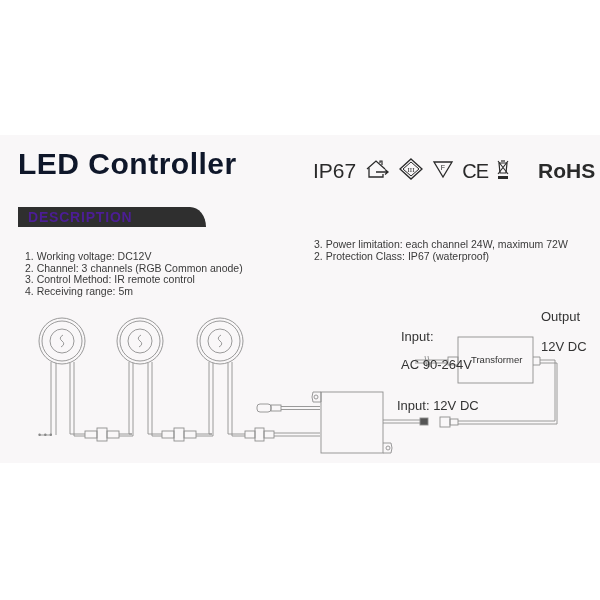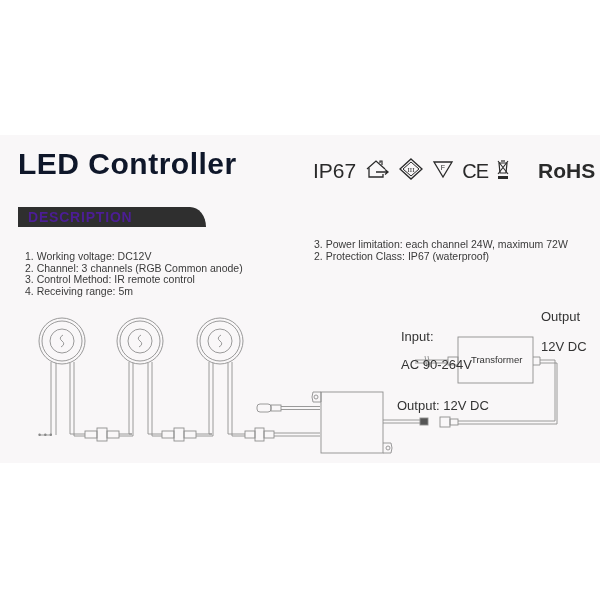--- a/index.html
+++ b/index.html
@@ -183,13 +183,13 @@
   </g>
 </svg>
 
 <div class="lbl" style="left:38px; top:430px; color:#888; font-size:9px;">• • •</div>
 
 <div class="lbl" style="left:401px; top:332px;">Input:</div>
 <div class="lbl" style="left:401px; top:360px;">AC 90-264V</div>
 <div class="lbl" style="left:541px; top:312px;">Output</div>
 <div class="lbl" style="left:541px; top:342px;">12V DC</div>
 <div class="tf-label">Transformer</div>
-<div class="lbl" style="left:397px; top:401px;">Output: 12V DC</div>
+<div class="lbl" style="left:397px; top:401px;">Input: 12V DC</div>
 
 </body></html>

